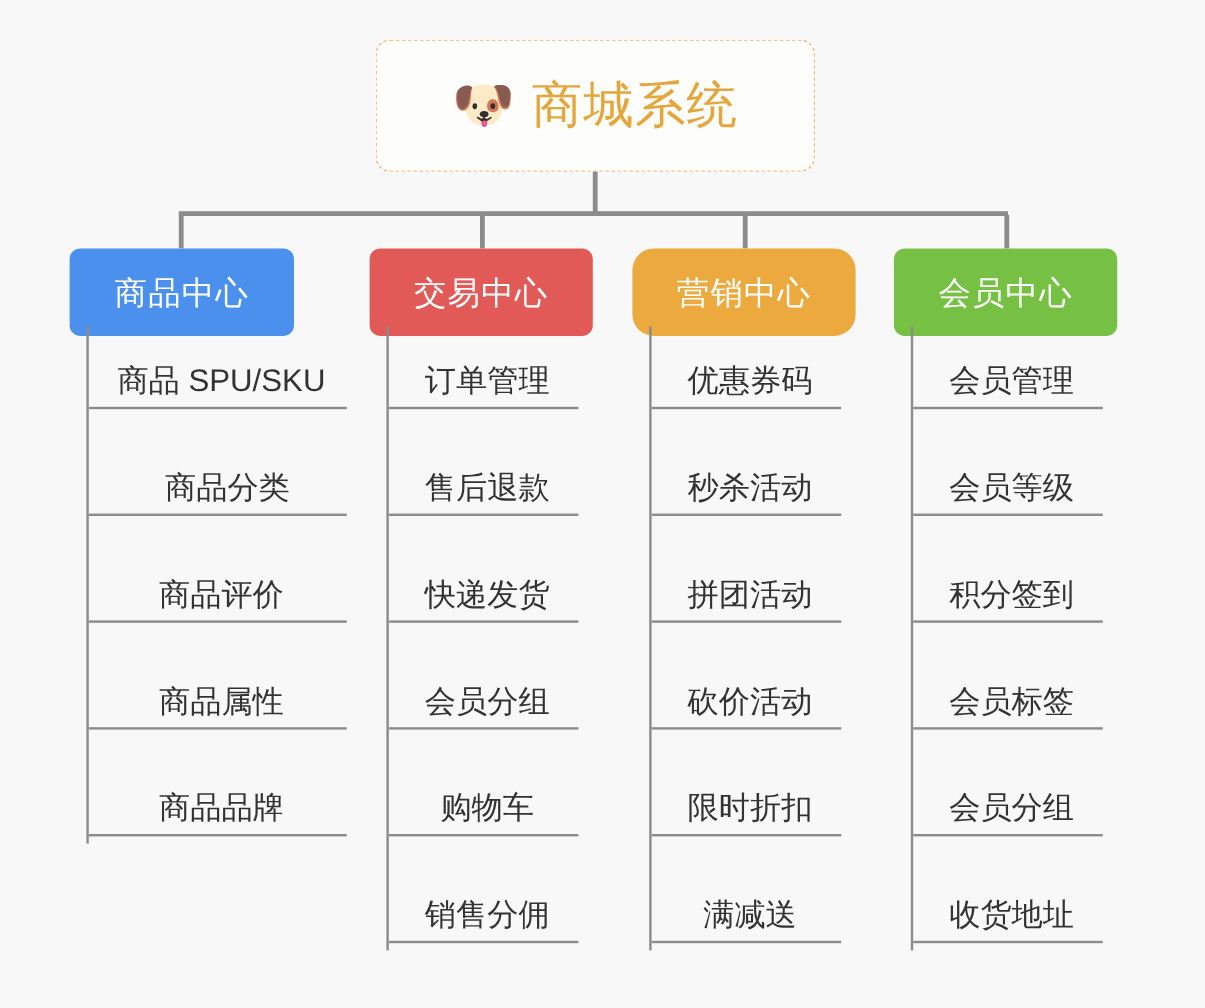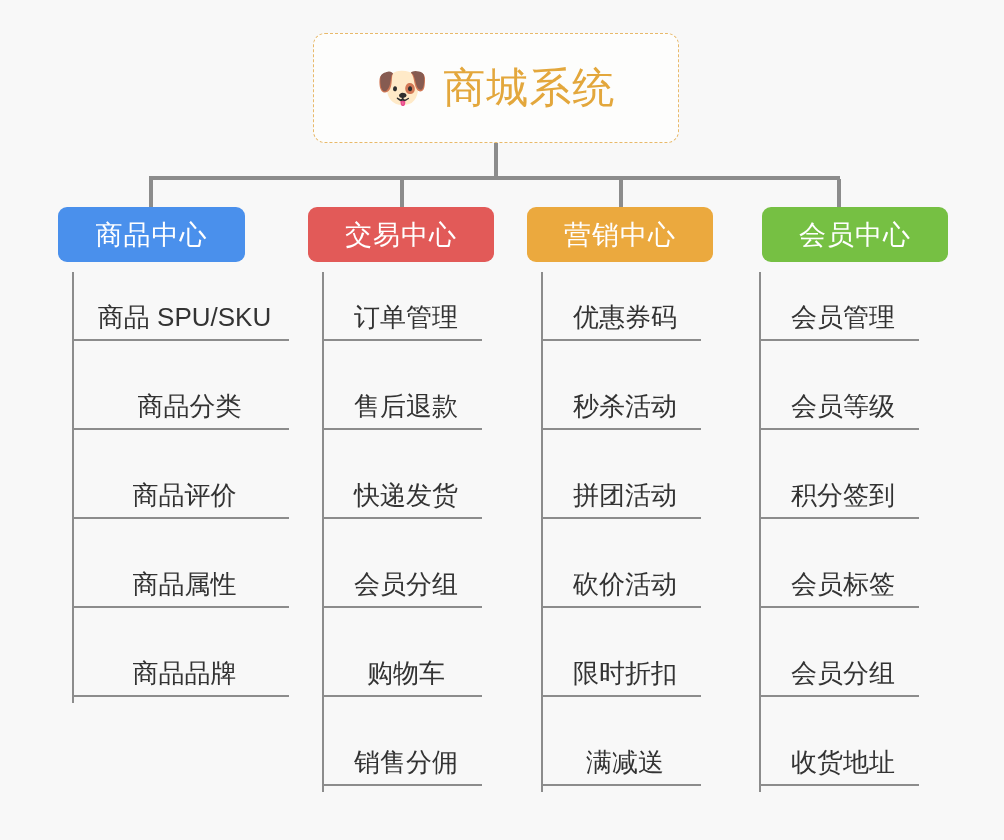--- a/index.html
+++ b/index.html
@@ -77,34 +77,34 @@
   }
   .col-1 .drop { left: 91px; }
   .col-2 .drop { left: 92px; }
   .col-3 .drop { left: 92px; }
   .col-4 .drop { left: 92px; }
 
   .cat-header {
     position: absolute;
     top: 28px;
     left: 0;
-    height: 55px;
+    height: 73px;
     border-radius: 9px;
     display: flex;
     align-items: center;
     justify-content: center;
     color: #ffffff;
     font-size: 27px;
     letter-spacing: 1px;
     white-space: nowrap;
   }
   .col-1 .cat-header { width: 187px; }
   .col-2 .cat-header { width: 186px; }
-  .col-3 .cat-header { width: 186px; }
-  .col-4 .cat-header { width: 186px; margin-left: 17px; }
+  .col-3 .cat-header { width: 186px; border-radius: 18px; }
+  .col-4 .cat-header { width: 186px; }
 
   
   .leaf-list {
     position: absolute;
     top: 93px;
     left: 14px;
     border-left: 2.5px solid #8c8c8c;
     padding-left: 0;
   }
   .leaf-item {

